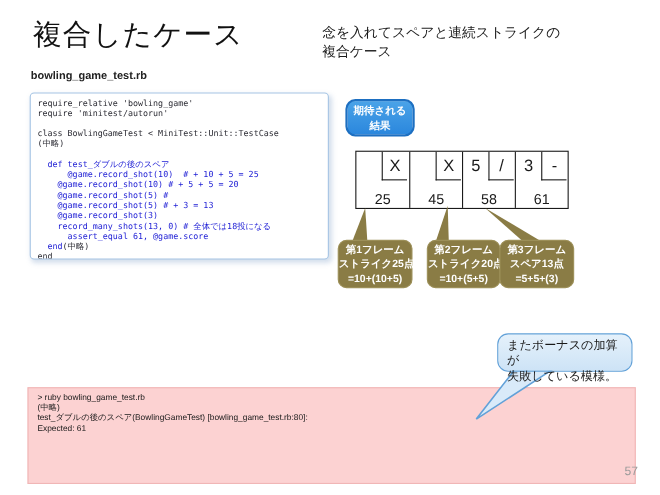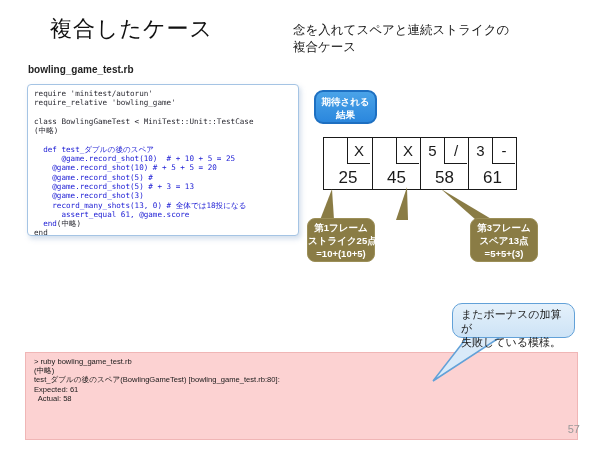--- a/index.html
+++ b/index.html
@@ -2,21 +2,21 @@
 <html><head>
 <meta charset="utf-8">
 <style>
   html,body{margin:0;padding:0;background:#e8e8e8;}
   .slide{
     position:relative;width:600px;height:450px;background:#ffffff;
     font-family:"Liberation Sans",sans-serif;overflow:hidden;margin:0 auto;
   }
   .abs{position:absolute;}
 
-  .title{left:30px;top:14px;font-size:22px;color:#111;letter-spacing:1px;margin-left:20px;}
+  .title{left:30px;top:14px;font-size:26px;color:#111;letter-spacing:1px;}
   .subtitle{right:27px;top:22px;width:280px;font-size:12.5px;
     line-height:1.35;color:#1a1a1a;white-space:pre-line;}
 
   .code-filename{left:28px;top:64px;font-size:10px;font-weight:bold;color:#222;}
 
   .code-panel{
     left:27px;top:84px;width:272px;height:152px;box-sizing:border-box;
     background:#ffffff;border:1.2px solid #a5c4e4;border-radius:4px;
     box-shadow:2px 3px 5px rgba(130,160,200,0.35);
     padding:4px 4px 0 6px;overflow:hidden;
@@ -36,21 +36,21 @@
   .scoreboard{left:323px;top:137px;width:192px;height:51px;box-sizing:content-box;
     border:1.6px solid #1a1a1a;display:flex;}
   .frame{position:relative;width:48px;height:51px;box-sizing:border-box;}
   .frame + .frame{border-left:1.6px solid #1a1a1a;}
   .roll-left{position:absolute;left:0;top:0;width:23px;height:26px;
     text-align:center;line-height:26px;font-size:15px;color:#1a1a1a;}
   .roll-right{position:absolute;left:23px;top:0;width:22px;height:24.5px;
     border-left:1.6px solid #1a1a1a;border-bottom:1.6px solid #1a1a1a;
     text-align:center;line-height:25px;font-size:15px;color:#1a1a1a;}
   .frame-total{position:absolute;left:0;bottom:1px;width:100%;
-    text-align:center;font-size:17px;color:#1a1a1a;}
+    text-align:center;font-size:13px;color:#1a1a1a;}
 
   .overlay{left:0;top:0;width:600px;height:450px;pointer-events:none;z-index:1;}
 
   .callout{
     top:218px;width:68px;height:44px;box-sizing:border-box;z-index:2;
     background:#8a7c45;border:1px solid #9c8f58;border-radius:8px;
     color:#ffffff;font-size:9.5px;font-weight:bold;text-align:center;
     line-height:13px;padding-top:2px;
   }
   .callout-line{white-space:nowrap;}
@@ -76,22 +76,22 @@
 <div class="slide">
 
   <div class="abs title">複合したケース</div>
   <div class="abs subtitle">念を入れてスペアと連続ストライクの
 複合ケース</div>
 
   <div class="abs code-filename">bowling_game_test.rb</div>
 
   <div class="abs code-panel">
     <div>
+        <div class="code-line"><span class="c-old">require_relative 'bowling_game'</span></div>
         <div class="code-line"><span class="c-old">require 'minitest/autorun'</span></div>
-        <div class="code-line"><span class="c-old">require_relative 'bowling_game'</span></div>
         <div class="code-line">&nbsp;</div>
         <div class="code-line"><span class="c-old">class BowlingGameTest &lt; MiniTest::Unit::TestCase</span></div>
         <div class="code-line"><span class="c-old">(中略)</span></div>
         <div class="code-line">&nbsp;</div>
         <div class="code-line"><span class="c-new">  def test_ダブルの後のスペア</span></div>
         <div class="code-line"><span class="c-new">      @game.record_shot(10)  # + 10 + 5 = 25</span></div>
         <div class="code-line"><span class="c-new">    @game.record_shot(10) # + 5 + 5 = 20</span></div>
         <div class="code-line"><span class="c-new">    @game.record_shot(5) #</span></div>
         <div class="code-line"><span class="c-new">    @game.record_shot(5) # + 3 = 13</span></div>
         <div class="code-line"><span class="c-new">    @game.record_shot(3)</span></div>
@@ -133,35 +133,39 @@
     <polygon points="407,187 396,220 408,220" fill="#8a7c45"></polygon>
     <polygon points="441,189 476,220 493,220" fill="#8a7c45"></polygon>
     <polygon points="468,336 433,381 502,336" fill="#d9eaf9" stroke="#62a1d8" stroke-width="1.5"></polygon>
   </svg>
 
   <div class="abs callout" style="left:307px;">
     <div class="callout-line">第1フレーム</div>
     <div class="callout-line">ストライク25点</div>
     <div class="callout-line">=10+(10+5)</div>
   </div>
-  <div class="abs callout" style="left:470px;">
+  <div class="abs callout" style="left:388px;width:67px;">
+    <div class="callout-line">第2フレーム</div>
+    <div class="callout-line">ストライク20点</div>
+    <div class="callout-line">=10+(5+5)</div>
+  </div>
+  <div class="abs callout" style="left:454px;">
     <div class="callout-line">第3フレーム</div>
     <div class="callout-line">スペア13点</div>
     <div class="callout-line">=5+5+(3)</div>
   </div>
 
   <div class="abs bubble">またボーナスの加算が
 失敗している模様。</div>
 
   <div class="abs console-panel">
     <div>
         <div class="console-line">&gt; ruby bowling_game_test.rb</div>
         <div class="console-line">(中略)</div>
         <div class="console-line">test_ダブルの後のスペア(BowlingGameTest) [bowling_game_test.rb:80]:</div>
         <div class="console-line">Expected: 61</div>
-        <div class="console-line">  Actual: 58</div>
         <div class="console-line">&nbsp;</div>
       </div>
   </div>
 
   <div class="abs page-number">57</div>
 
 </div>
 
 </body></html>

